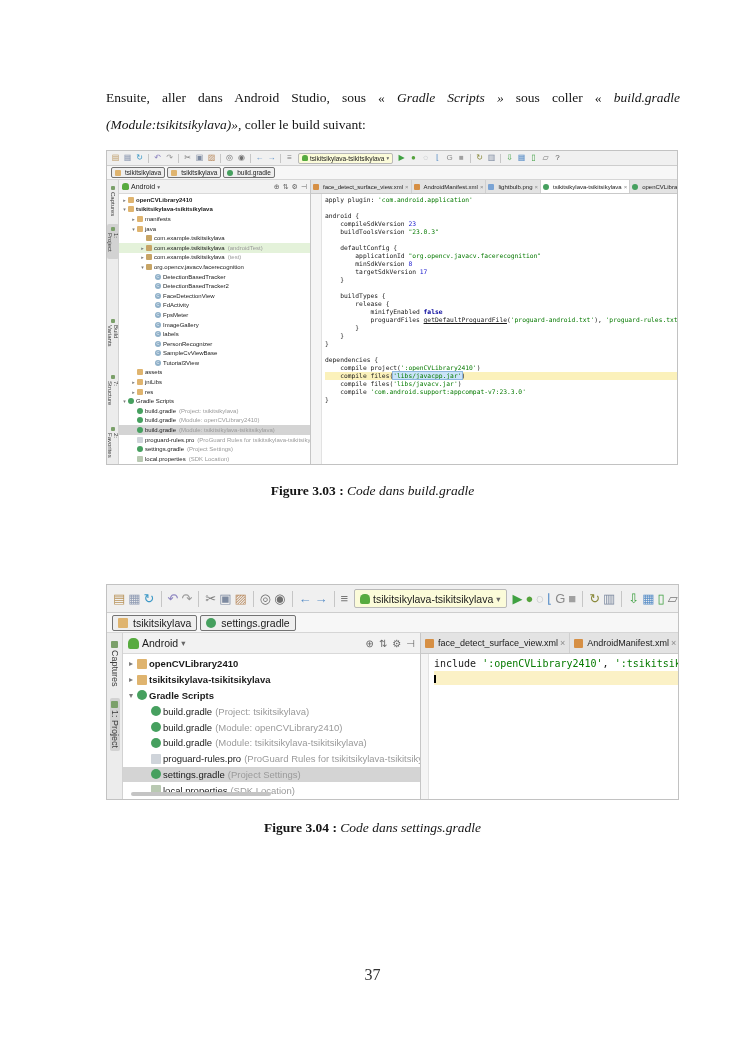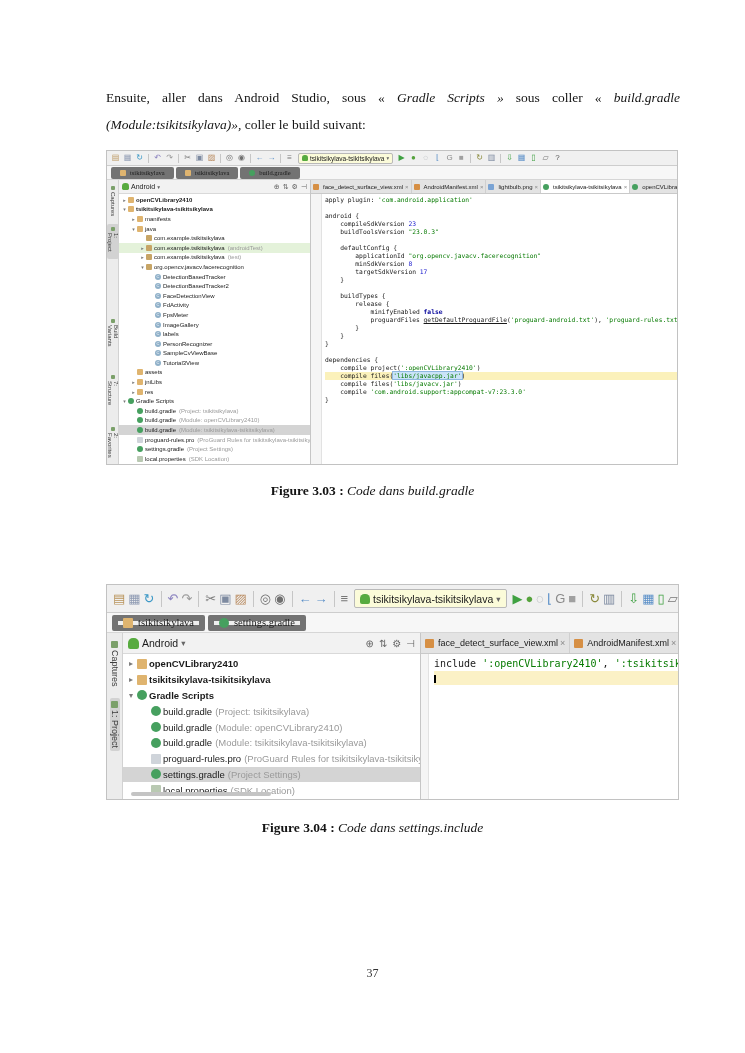--- a/index.html
+++ b/index.html
@@ -9,21 +9,21 @@
   
   .doc-par { position:absolute; left:106px; width:574px; font-size:13.5px; line-height:27px; text-align:justify; }
   #para1 { top:84px; }
   #para2 { top:517px; }
   #para3 { top:855px; text-align:left; }
   .caption { position:absolute; left:0; width:745px; text-align:center; font-size:13.5px; }
   #caption1 { top:483px; }
   #caption2 { top:820px; }
   .it { font-style:italic; }
   .b  { font-weight:bold; }
-  #pagenum { position:absolute; top:966px; width:745px; text-align:center; font-size:12px; color:#333; }
+  #pagenum { position:absolute; top:966px; width:745px; text-align:center; font-size:16px; color:#333; }
 
   
   .shot { position:absolute; left:106px; border:1px solid #c2c2c2; background:#fff; font-family:"Liberation Sans",sans-serif; overflow:hidden; color:#1a1a1a; }
   #shot1 { top:150px; width:572px; height:315px; }
   #shot2 { top:584px; width:573px; height:216px; }
 
   .tb { display:flex; align-items:center; background:#f0f0f0; border-bottom:1px solid #cdcdcd; }
   #tb1 { height:15px; gap:1px; padding:0 3px; font-size:8px; }
   #tb2 { height:28px; gap:3px; padding:0 6px; font-size:13px; }
   .tbi { display:inline-block; text-align:center; line-height:1; }
@@ -34,21 +34,21 @@
   #tb1 .runcfg { height:11px; font-size:6.5px; padding:0 3px; gap:2px; margin:0 2px; }
   #tb2 .runcfg { height:19px; font-size:10.5px; padding:0 5px; gap:3px; margin:0 3px; }
   .ablob { background:#57ab3f; border-radius:45% 45% 20% 20%; flex:none; }
   #tb1 .ablob { width:6px; height:6px; } #tb2 .ablob { width:10px; height:10px; }
   #phead1 .ablob { width:7px; height:7px; } #phead2 .ablob { width:11px; height:11px; }
   .chev { color:#666; font-size:0.8em; }
 
   .crumb { display:flex; align-items:center; background:#f7f7f7; border-bottom:1px solid #d6d6d6; }
   #crumb1 { height:14px; gap:2px; padding:0 4px; font-size:6.5px; }
   #crumb2 { height:20px; gap:3px; padding:0 5px; font-size:10.5px; }
-  .chip { display:flex; align-items:center; border:6px solid #737373; background:#efefef; border-radius:2px;font-family:Liberation Serif, serif; }
+  .chip { display:flex; align-items:center; border:1px solid #737373; background:#efefef; border-radius:2px; }
   #crumb1 .chip { height:11px; padding:0 3px; gap:2px; }
   #crumb2 .chip { height:16px; padding:0 5px; gap:3px; }
 
   .bodyrow { display:flex; }
   #shot1 .bodyrow { height:284px; }
   #shot2 .bodyrow { height:166px; }
 
   .strip { background:#ececec; border-right:1px solid #d2d2d2; display:flex; flex-direction:column; align-items:center; flex:none; }
   #strip1 { width:12px; padding-top:3px; font-size:6px; gap:5px; }
   #strip2 { width:16px; padding-top:5px; font-size:9px; gap:8px; }
@@ -551,18 +551,18 @@
             </span>
           </div>
         <div class="codewrap">
           <div class="gutter"></div>
           <div class="code" id="code2"><div class="cl"><span class="c-p">include </span><span class="c-s">':openCVLibrary2410'</span><span class="c-p">, </span><span class="c-s">':tsikitsikylava'</span></div><div class="cl hl"><span class="caret"></span></div></div>
         </div>
       </div>
     </div>
   </div>
 
-  <p class="caption" id="caption2"><span class="b">Figure 3.04 :</span><span class="it"> Code dans settings.include</span></p>
+  <p class="caption" id="caption2"><span class="b">Figure 3.04 :</span><span class="it"> Code dans settings.gradle</span></p>
 
 
   <div id="pagenum">37</div>
 
 </div>
 
 </body></html>

